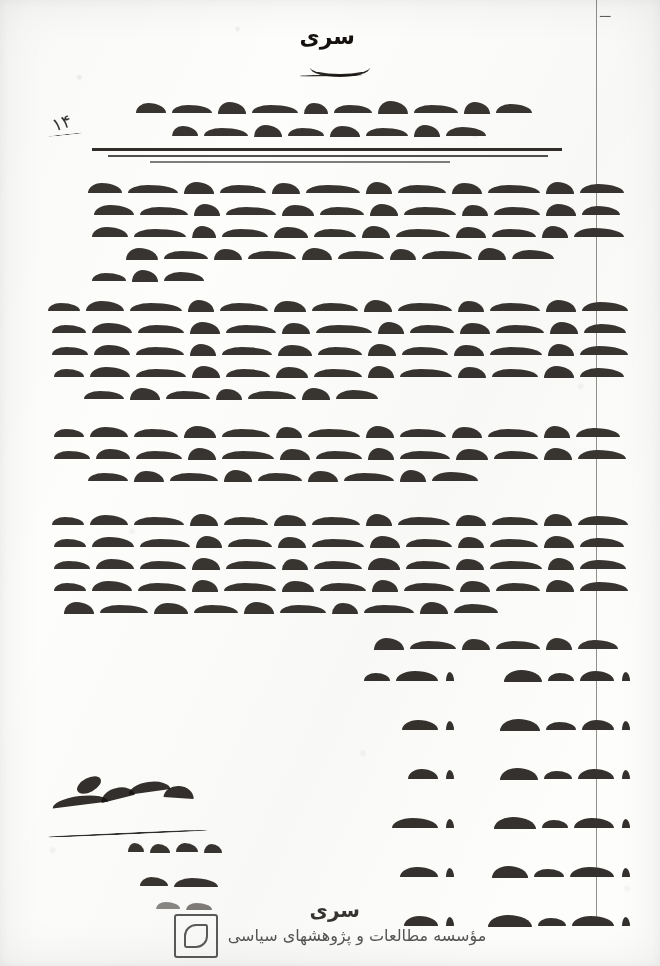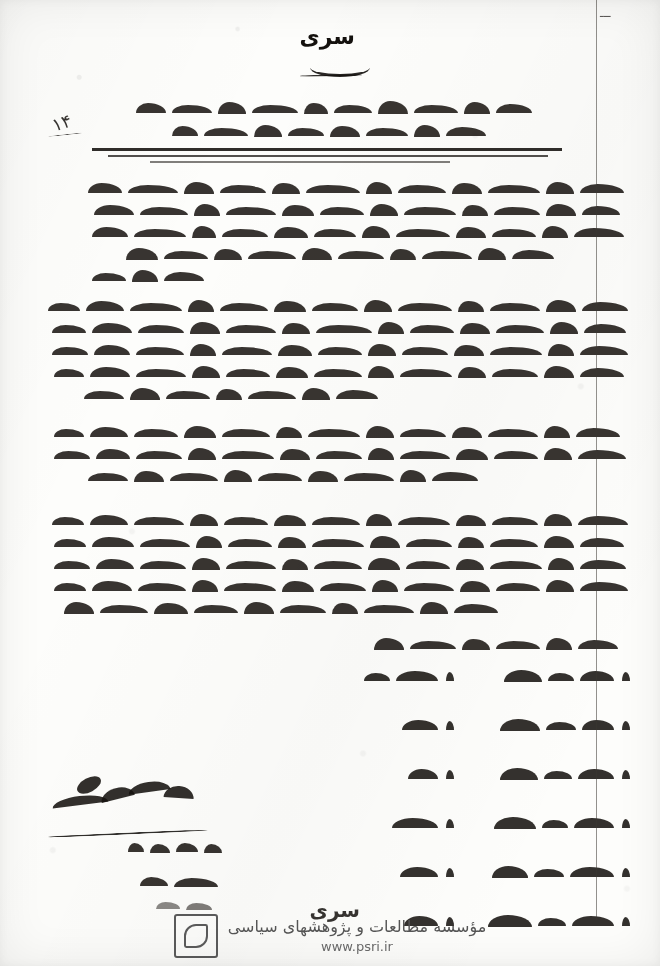--- a/index.html
+++ b/index.html
@@ -617,19 +617,18 @@
   </div>
 
   <div class="title-word" style="right:300px; top:898px; font-size:20px; opacity:.85;">سری</div>
 
   <div class="vert-line" style="left:596px; top:0; height:920px;"></div>
   <div class="margin-mark" style="left:600px; top:6px;">ـــ</div>
 
   <div class="footer">
     <div class="footer-text">
       <div class="footer-title">مؤسسه مطالعات و پژوهشهای سیاسی</div>
-      <div class="footer-url">www.psri.ir</div>
     </div>
     <div class="footer-logo"></div>
   </div>
 
   <div class="edge-shade"></div>
 </div>
 
 </body></html>

